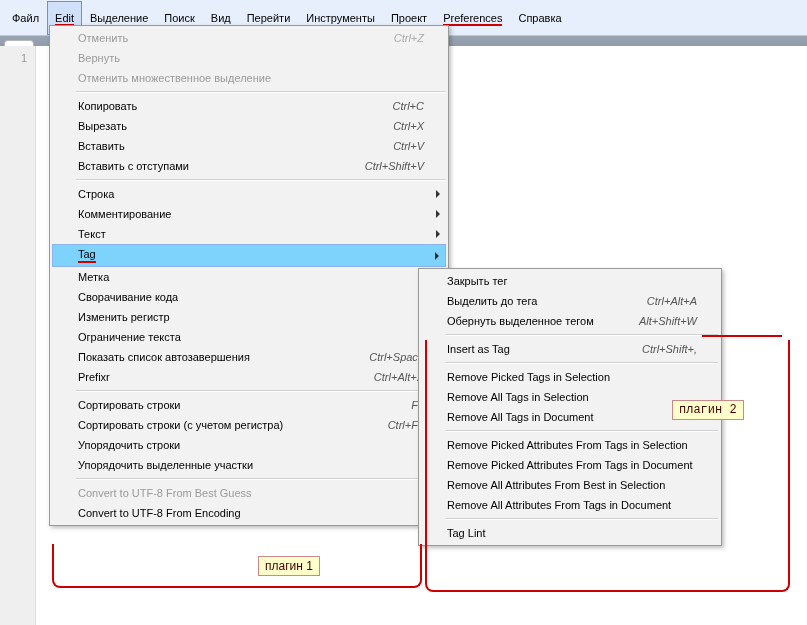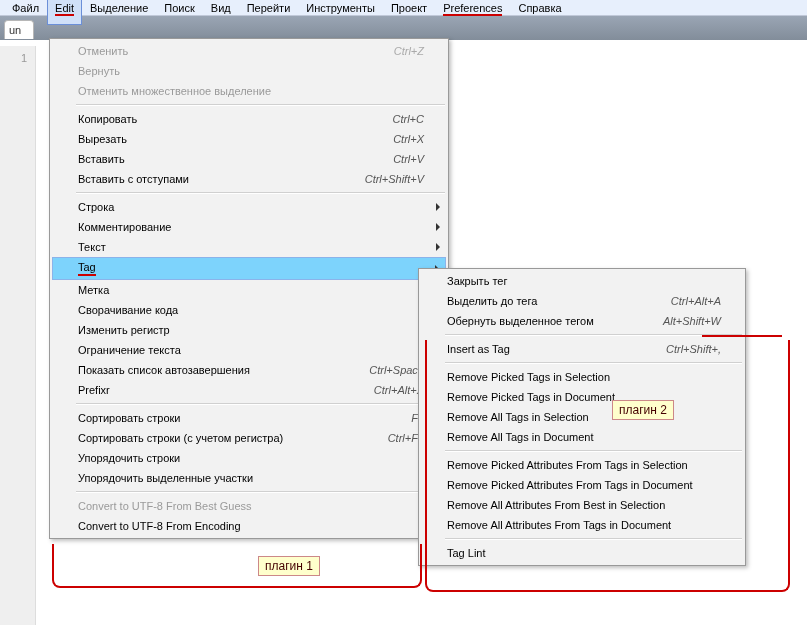--- a/index.html
+++ b/index.html
@@ -8,21 +8,21 @@
   font-size: 11px;
   background: #fff;
   width: 807px;
   height: 625px;
   overflow: hidden;
   position: relative;
   color: #000;
 }
 .menubar {
   background: #e7effc;
-  height: 16px;
+  height: 36px;
   display: flex;
   align-items: center;
   padding: 0 4px;
   border-bottom: 1px solid #c0c8d8;
 }
 .menubar-item {
   padding: 3px 8px;
   cursor: default;
 }
 .menubar-item.active {
@@ -63,22 +63,22 @@
   padding: 6px 8px 0 0;
 }
 .menu {
   position: absolute;
   background: #f2f2f2;
   border: 1px solid #999;
   box-shadow: 2px 2px 4px rgba(0,0,0,.25);
   min-width: 200px;
   padding: 2px;
 }
-.menu1 { top: 38px; left: 49px; width: 400px; text-align: right; }
-.menu2 { top: 268px; left: 418px; width: 328px; }
+.menu1 { top: 25px; left: 49px; width: 400px; text-align: right; }
+.menu2 { top: 268px; left: 418px; width: 304px; }
 .mi {
   display: flex;
   align-items: center;
   padding: 4px 22px 4px 26px;
   cursor: default;
   color: #000;
   position: relative;
 }
 .mi.disabled { color: #9a9a9a; }
 .mi .shortcut {
@@ -264,23 +264,20 @@
   <div class="sep"></div>
   <div class="mi">
       <span>Insert as Tag</span>
       <span class="shortcut">Ctrl+Shift+,</span>
     </div>
   <div class="sep"></div>
   <div class="mi">
       <span>Remove Picked Tags in Selection</span>
     </div>
   <div class="mi">
-      <span>Remove Picked Tags in Document</span>
-    </div>
-  <div class="mi">
       <span>Remove All Tags in Selection</span>
     </div>
   <div class="mi">
       <span>Remove All Tags in Document</span>
     </div>
   <div class="sep"></div>
   <div class="mi">
       <span>Remove Picked Attributes From Tags in Selection</span>
     </div>
   <div class="mi">
@@ -292,17 +289,17 @@
   <div class="mi">
       <span>Remove All Attributes From Tags in Document</span>
     </div>
   <div class="sep"></div>
   <div class="mi">
       <span>Tag Lint</span>
     </div>
 </div>
 
 <div class="annot" style="top:556px;left:258px;">плагин 1</div>
-<div class="annot" style="top:400px;left:612px;">плагин 2</div>
+<div class="annot" style="top:400px;left:672px;font-family:Liberation Mono, monospace;">плагин 2</div>
 
 <div class="red-stroke" style="top:544px;left:52px;width:370px;height:44px;border-top:none;border-radius:0 0 8px 8px;"></div>
 <div class="red-stroke" style="top:340px;left:425px;width:365px;height:252px;border-top:none;border-radius:0 0 8px 8px;"></div>
 <div class="red-stroke" style="top:323px;left:702px;width:80px;height:14px;border-top:none;border-left:none;border-right:none;"></div>
 
 </body></html>

